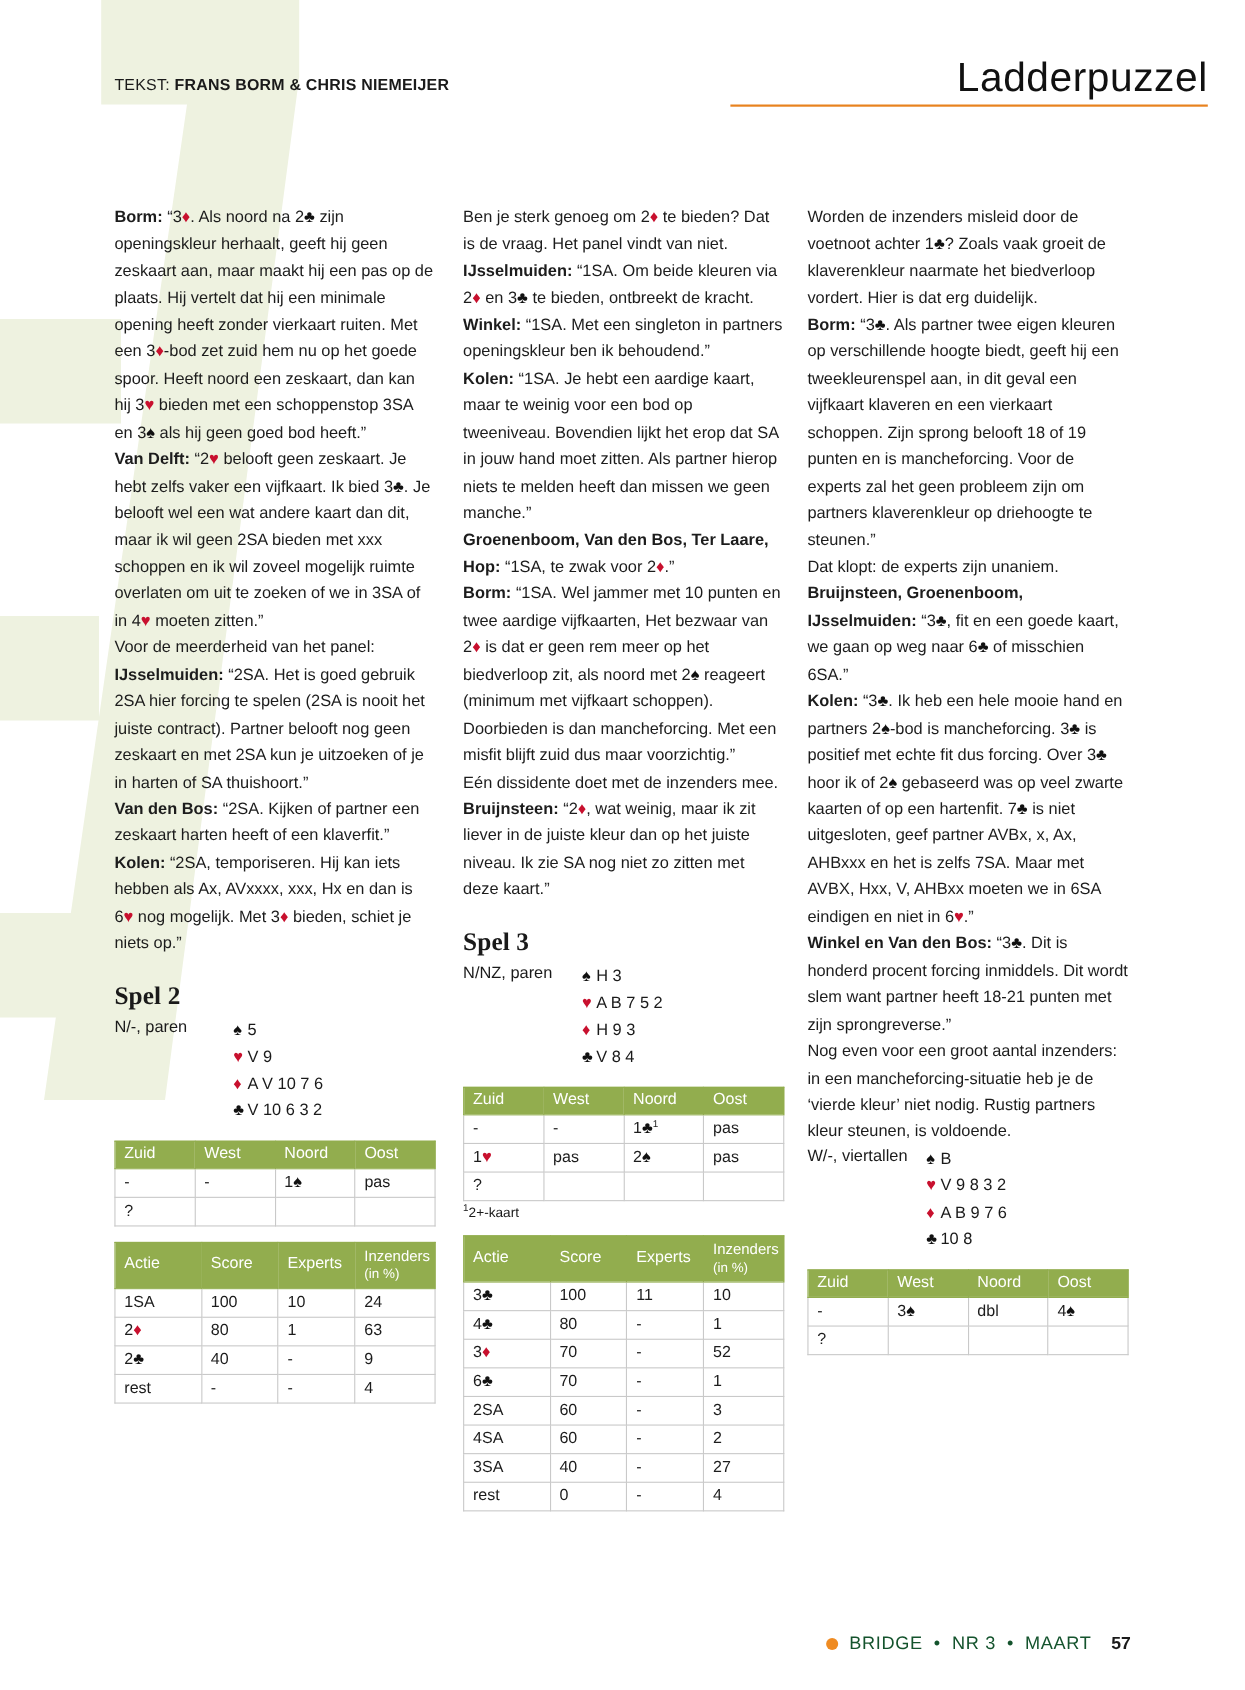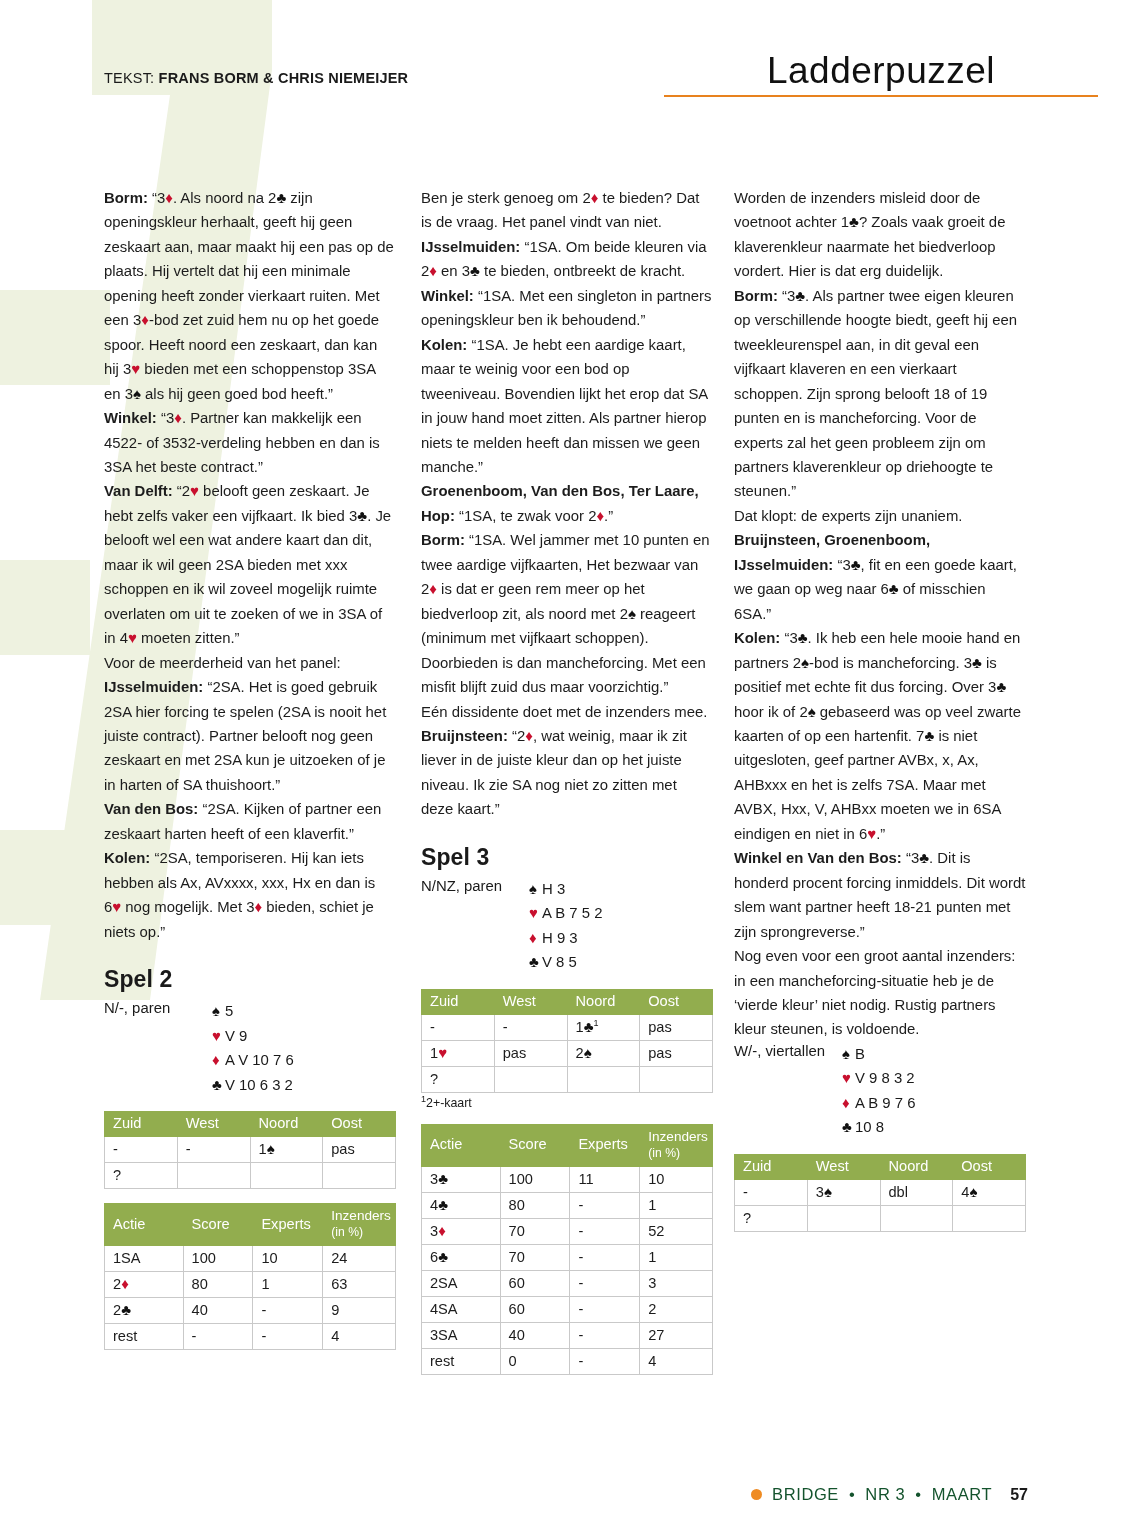--- a/index.html
+++ b/index.html
@@ -17,40 +17,40 @@
   
   .watermark { position:absolute; left:0; top:0; width:320px; height:1000px; overflow:hidden; z-index:0; pointer-events:none; }
   .wm-svg { display:block; }
 
   
   .page-header { position:absolute; left:0; top:0; width:1132px; height:120px; z-index:3; }
   .tekst-credit { position:absolute; left:104px; top:70px; font-size:14.5px; letter-spacing:.2px; white-space:nowrap; }
   .tekst-credit .lbl { font-weight:400;text-align:center; }
   .tekst-credit .names { font-weight:700; }
   .section-title-wrap { position:absolute; right:34px; top:52px; text-align:right; }
-  .section-title { font-size:37px; font-weight:400; letter-spacing:.5px; line-height:1; color:#111;text-align:center; }
+  .section-title { font-size:37px; font-weight:400; letter-spacing:.5px; line-height:1; color:#111; }
   .title-rule { margin-top:6px; height:2px; background:#e8821e; width:434px; }
 
   
   .columns { position:absolute; left:0; top:186px; width:1132px; z-index:2; }
   .col { position:absolute; top:0; width:292px; }
   .col-1 { left:104px; }
   .col-2 { left:421px; }
   .col-3 { left:734px; }
 
   p.body { margin:0; font-size:14.9px; line-height:24.45px; text-align:left; color:#1c1c1c; }
   p.body + p.body { margin-top:0; }
   .nm { font-weight:700; }
   .s-red { color:#c8102e; }
   .s-blk { color:#111111; }
   .suit { font-size:15px; letter-spacing:0; }
   sup.fn { font-size:9px; vertical-align:super; line-height:0; }
 
   
-  .spel-head { font-size:23px; font-weight:700; margin:22px 0 6px 0; letter-spacing:.1px; }
+  .spel-head { font-size:23px; font-weight:700; margin:22px 0 6px 0; letter-spacing:.1px;font-family:Liberation Serif, serif; }
   .spel-meta-row { display:flex; align-items:flex-start; }
   .spel-vuln { font-size:14.9px; width:108px; flex:0 0 108px; padding-top:1px; }
   .hand { font-size:14.9px; line-height:24.5px; }
   .hand .row { white-space:nowrap; }
   .hand .sym { display:inline-block; width:13px; }
 
   
   table.grid { border-collapse:collapse; width:292px; margin-top:14px; font-size:14.6px; }
   table.grid th {
     background:#92ad4e; color:#ffffff; font-weight:400; text-align:left;
@@ -98,21 +98,20 @@
     <div class="section-title">Ladderpuzzel</div>
     <div class="title-rule"></div>
   </div>
 </div>
 
 <div class="columns">
 
   <div class="col col-1">
     <div id="c1-body">
         <p class="body"><span class="nm">Borm:</span><span> “3<span class="suit s-red">♦</span>. Als noord na 2<span class="suit s-blk">♣</span> zijn openingskleur herhaalt, geeft hij geen zeskaart aan, maar maakt hij een pas op de plaats. Hij vertelt dat hij een minimale opening heeft zonder vierkaart ruiten. Met een 3<span class="suit s-red">♦</span>-bod zet zuid hem nu op het goede spoor. Heeft noord een zeskaart, dan kan hij 3<span class="suit s-red">♥</span> bieden met een schoppenstop 3SA en 3<span class="suit s-blk">♠</span> als hij geen goed bod heeft.”</span></p>
-        <p class="body"><span class="nm">Winkel:</span><span> “3<span class="suit s-red">♦</span>. Partner kan makkelijk een 4522- of 3532-verdeling hebben en dan is 3SA het beste contract.”</span></p>
         <p class="body"><span class="nm">Van Delft:</span><span> “2<span class="suit s-red">♥</span> belooft geen zeskaart. Je hebt zelfs vaker een vijfkaart. Ik bied 3<span class="suit s-blk">♣</span>. Je belooft wel een wat andere kaart dan dit, maar ik wil geen 2SA bieden met xxx schoppen en ik wil zoveel mogelijk ruimte overlaten om uit te zoeken of we in 3SA of in 4<span class="suit s-red">♥</span> moeten zitten.”</span></p>
         <p class="body"><span>Voor de meerderheid van het panel:</span></p>
         <p class="body"><span class="nm">IJsselmuiden:</span><span> “2SA. Het is goed gebruik 2SA hier forcing te spelen (2SA is nooit het juiste contract). Partner belooft nog geen zeskaart en met 2SA kun je uitzoeken of je in harten of SA thuishoort.”</span></p>
         <p class="body"><span class="nm">Van den Bos:</span><span> “2SA. Kijken of partner een zeskaart harten heeft of een klaverfit.”</span></p>
         <p class="body"><span class="nm">Kolen:</span><span> “2SA, temporiseren. Hij kan iets hebben als Ax, AVxxxx, xxx, Hx en dan is 6<span class="suit s-red">♥</span> nog mogelijk. Met 3<span class="suit s-red">♦</span> bieden, schiet je niets op.”</span></p>
       </div>
 
     <div class="spel-block">
       <div class="spel-head">Spel 2</div>
       <div class="spel-meta-row">
@@ -200,21 +199,21 @@
       </div>
 
     <div class="spel-block">
       <div class="spel-head">Spel 3</div>
       <div class="spel-meta-row">
         <div class="spel-vuln">N/NZ, paren</div>
         <div class="hand" id="c2-hand">
             <div class="row"><span class="sym s-blk">♠</span><span>H 3</span></div>
             <div class="row"><span class="sym s-red">♥</span><span>A B 7 5 2</span></div>
             <div class="row"><span class="sym s-red">♦</span><span>H 9 3</span></div>
-            <div class="row"><span class="sym s-blk">♣</span><span>V 8 5</span></div>
+            <div class="row"><span class="sym s-blk">♣</span><span>V 8 4</span></div>
           </div>
       </div>
       <table class="grid bidding" id="c2-bid">
           <thead>
             <tr>
               <th>Zuid</th>
               <th>West</th>
               <th>Noord</th>
               <th>Oost</th>
             </tr>

